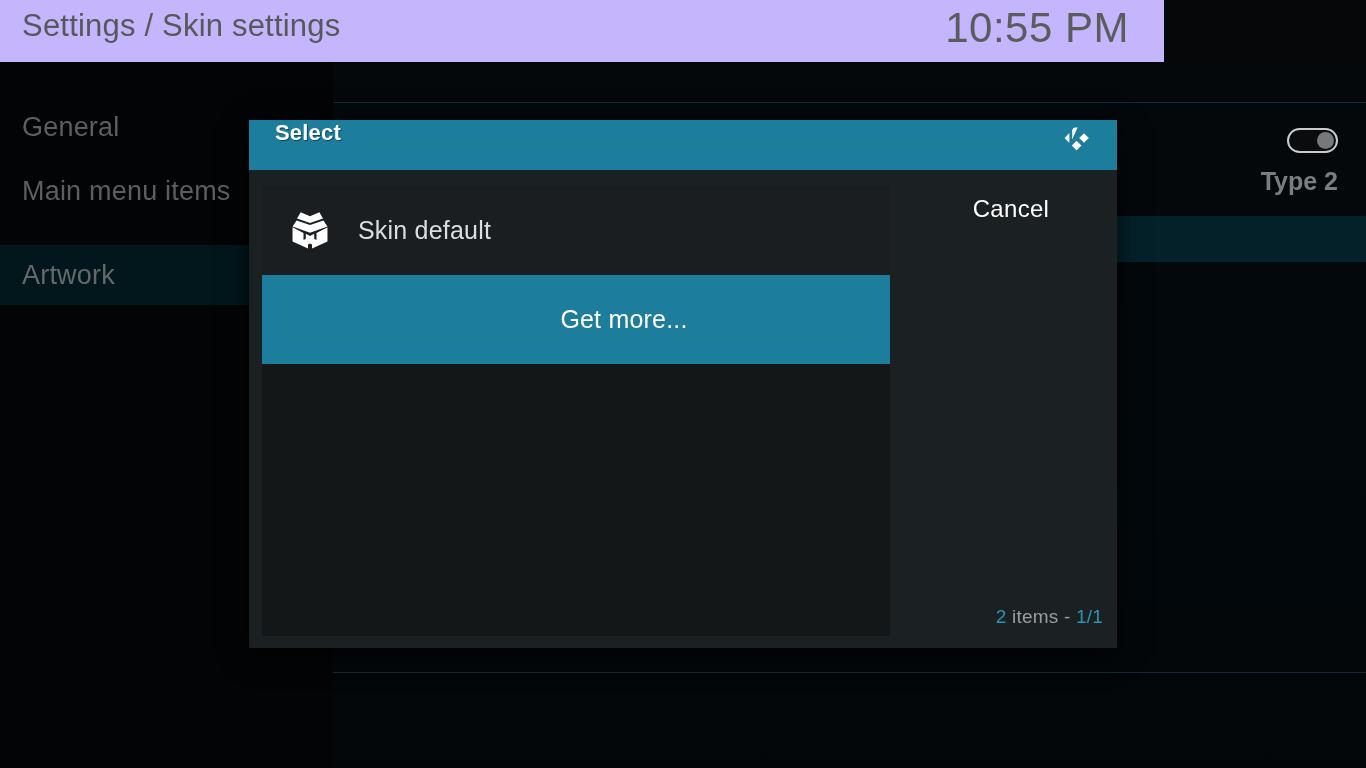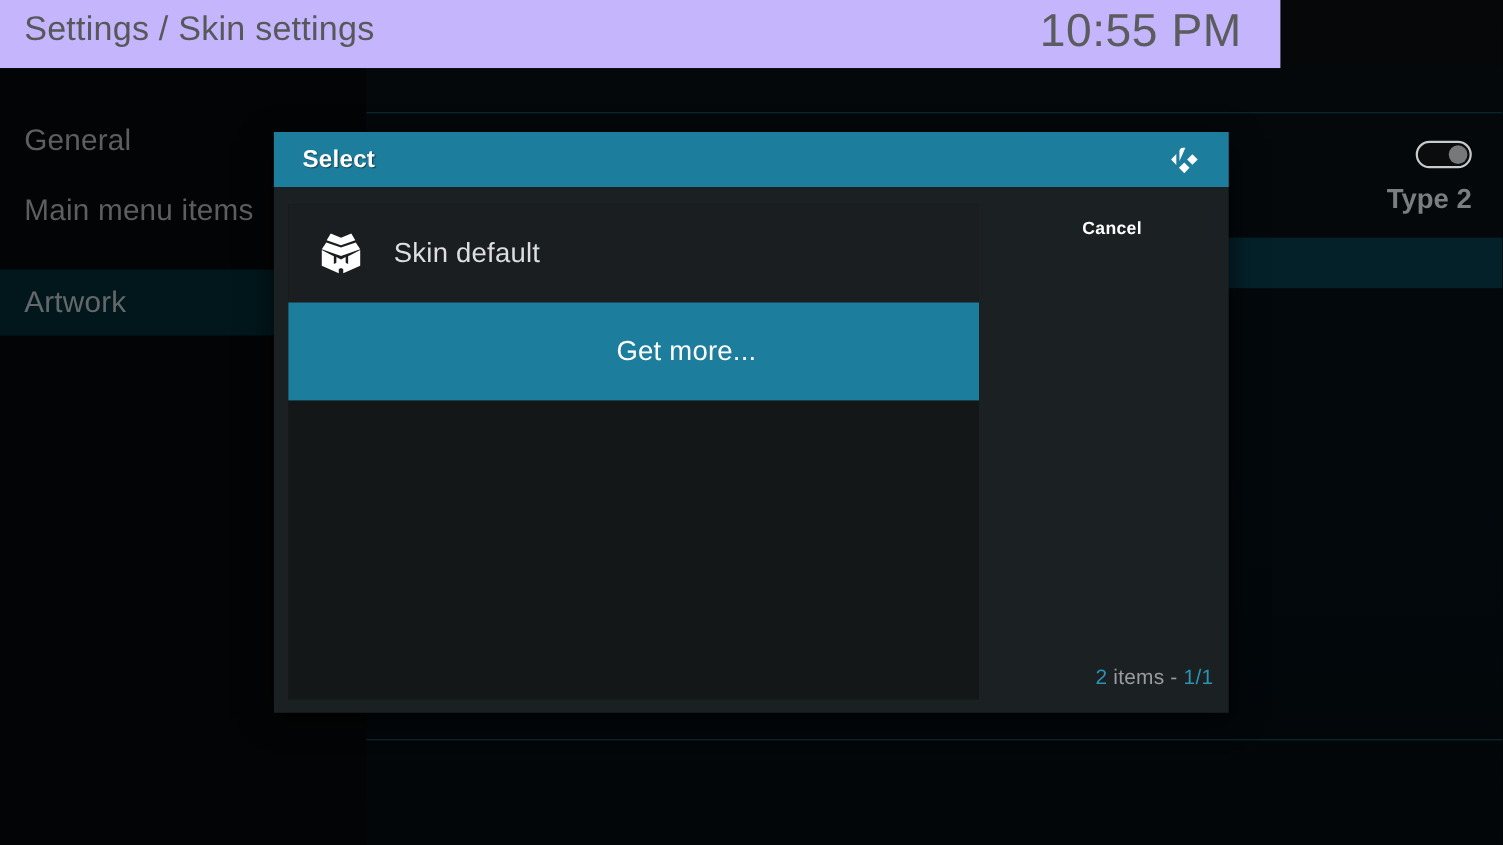--- a/index.html
+++ b/index.html
@@ -163,21 +163,20 @@
     box-shadow: 0 6px 26px rgba(0,0,0,0.65);
   }
 
   .dialog-header {
     position: absolute;
     left: 0; top: 0;
     width: 868px;
     height: 50px;
     background: #1d7d9c;
     display: flex;
-    align-items: center;
     justify-content: space-between;
   }
   .dialog-title {
     font-size: 22px;
     font-weight: bold;
     color: #ffffff;
     margin-left: 26px;
     letter-spacing: 0.2px;
     text-shadow: 1px 1px 1px rgba(0,0,0,0.45);
     white-space: nowrap;
@@ -255,22 +254,22 @@
     position: absolute;
     left: 28px;
     top: 0;
     width: 186px;
     height: 45px;
     background: #1b2023;
     border: none;
     border-radius: 1px;
     color: #ffffff;
     font-family: "Liberation Sans", "DejaVu Sans", sans-serif;
-    font-size: 16px;
-    font-weight: bold;
+    font-size: 24px;
+    font-weight: normal;
     letter-spacing: 0.3px;
     cursor: pointer;
     padding: 0;
     text-align: center;
   }
 
   .item-count {
     position: absolute;
     right: 14px;
     bottom: 8px;

